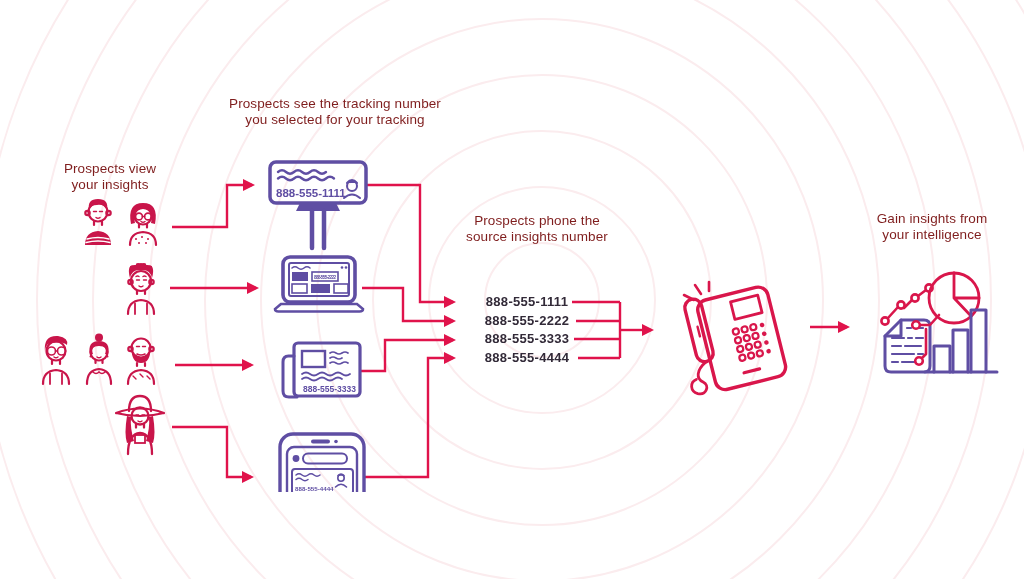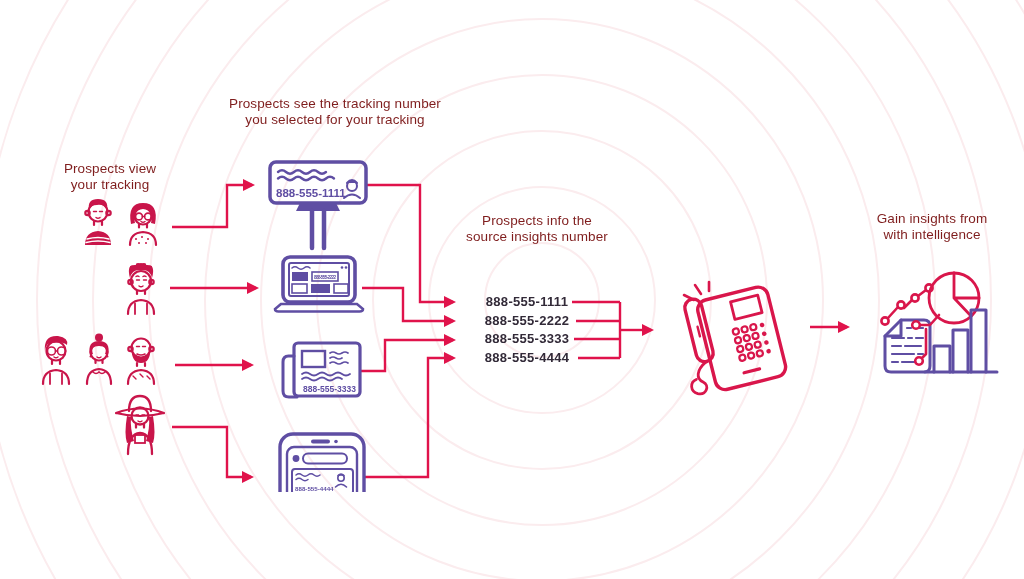--- a/index.html
+++ b/index.html
@@ -25,33 +25,33 @@
   <div class="ring" style="left:316px;top:74px;width:448px;height:448px;"></div>
   <div class="ring" style="left:260px;top:18px;width:560px;height:560px;"></div>
   <div class="ring" style="left:204px;top:-38px;width:672px;height:672px;"></div>
   <div class="ring" style="left:148px;top:-94px;width:784px;height:784px;"></div>
   <div class="ring" style="left:92px;top:-150px;width:896px;height:896px;"></div>
   <div class="ring" style="left:36px;top:-206px;width:1008px;height:1008px;"></div>
   <div class="ring" style="left:-20px;top:-262px;width:1120px;height:1120px;"></div>
 
   <div class="caption" style="left:20px;top:130px;width:180px;margin-top:31px;">
     <div>Prospects view</div>
-    <div>your tracking</div>
+    <div>your insights</div>
   </div>
   <div class="caption" style="left:204px;top:96px;width:262px;">
     <div>Prospects see the tracking number</div>
     <div>you selected  for your tracking</div>
   </div>
   <div class="caption" style="left:437px;top:213px;width:200px;">
-    <div>Prospects info the</div>
+    <div>Prospects phone the</div>
     <div>source insights number</div>
   </div>
   <div class="caption" style="left:842px;top:211px;width:180px;">
     <div>Gain insights from</div>
-    <div>with intelligence</div>
+    <div>your intelligence</div>
   </div>
 
   <div class="tracknum" style="top:295px;">888-555-1111</div>
   <div class="tracknum" style="top:314px;">888-555-2222</div>
   <div class="tracknum" style="top:332px;">888-555-3333</div>
   <div class="tracknum" style="top:351px;">888-555-4444</div>
 
   <svg width="1024" height="579" style="position:absolute;left:0;top:0;" fill="none" stroke="#e0134b" stroke-width="2.4">
     <defs>
       <marker id="ah" viewBox="0 0 10 10" refX="7.5" refY="5" markerWidth="5" markerHeight="5" orient="auto">

